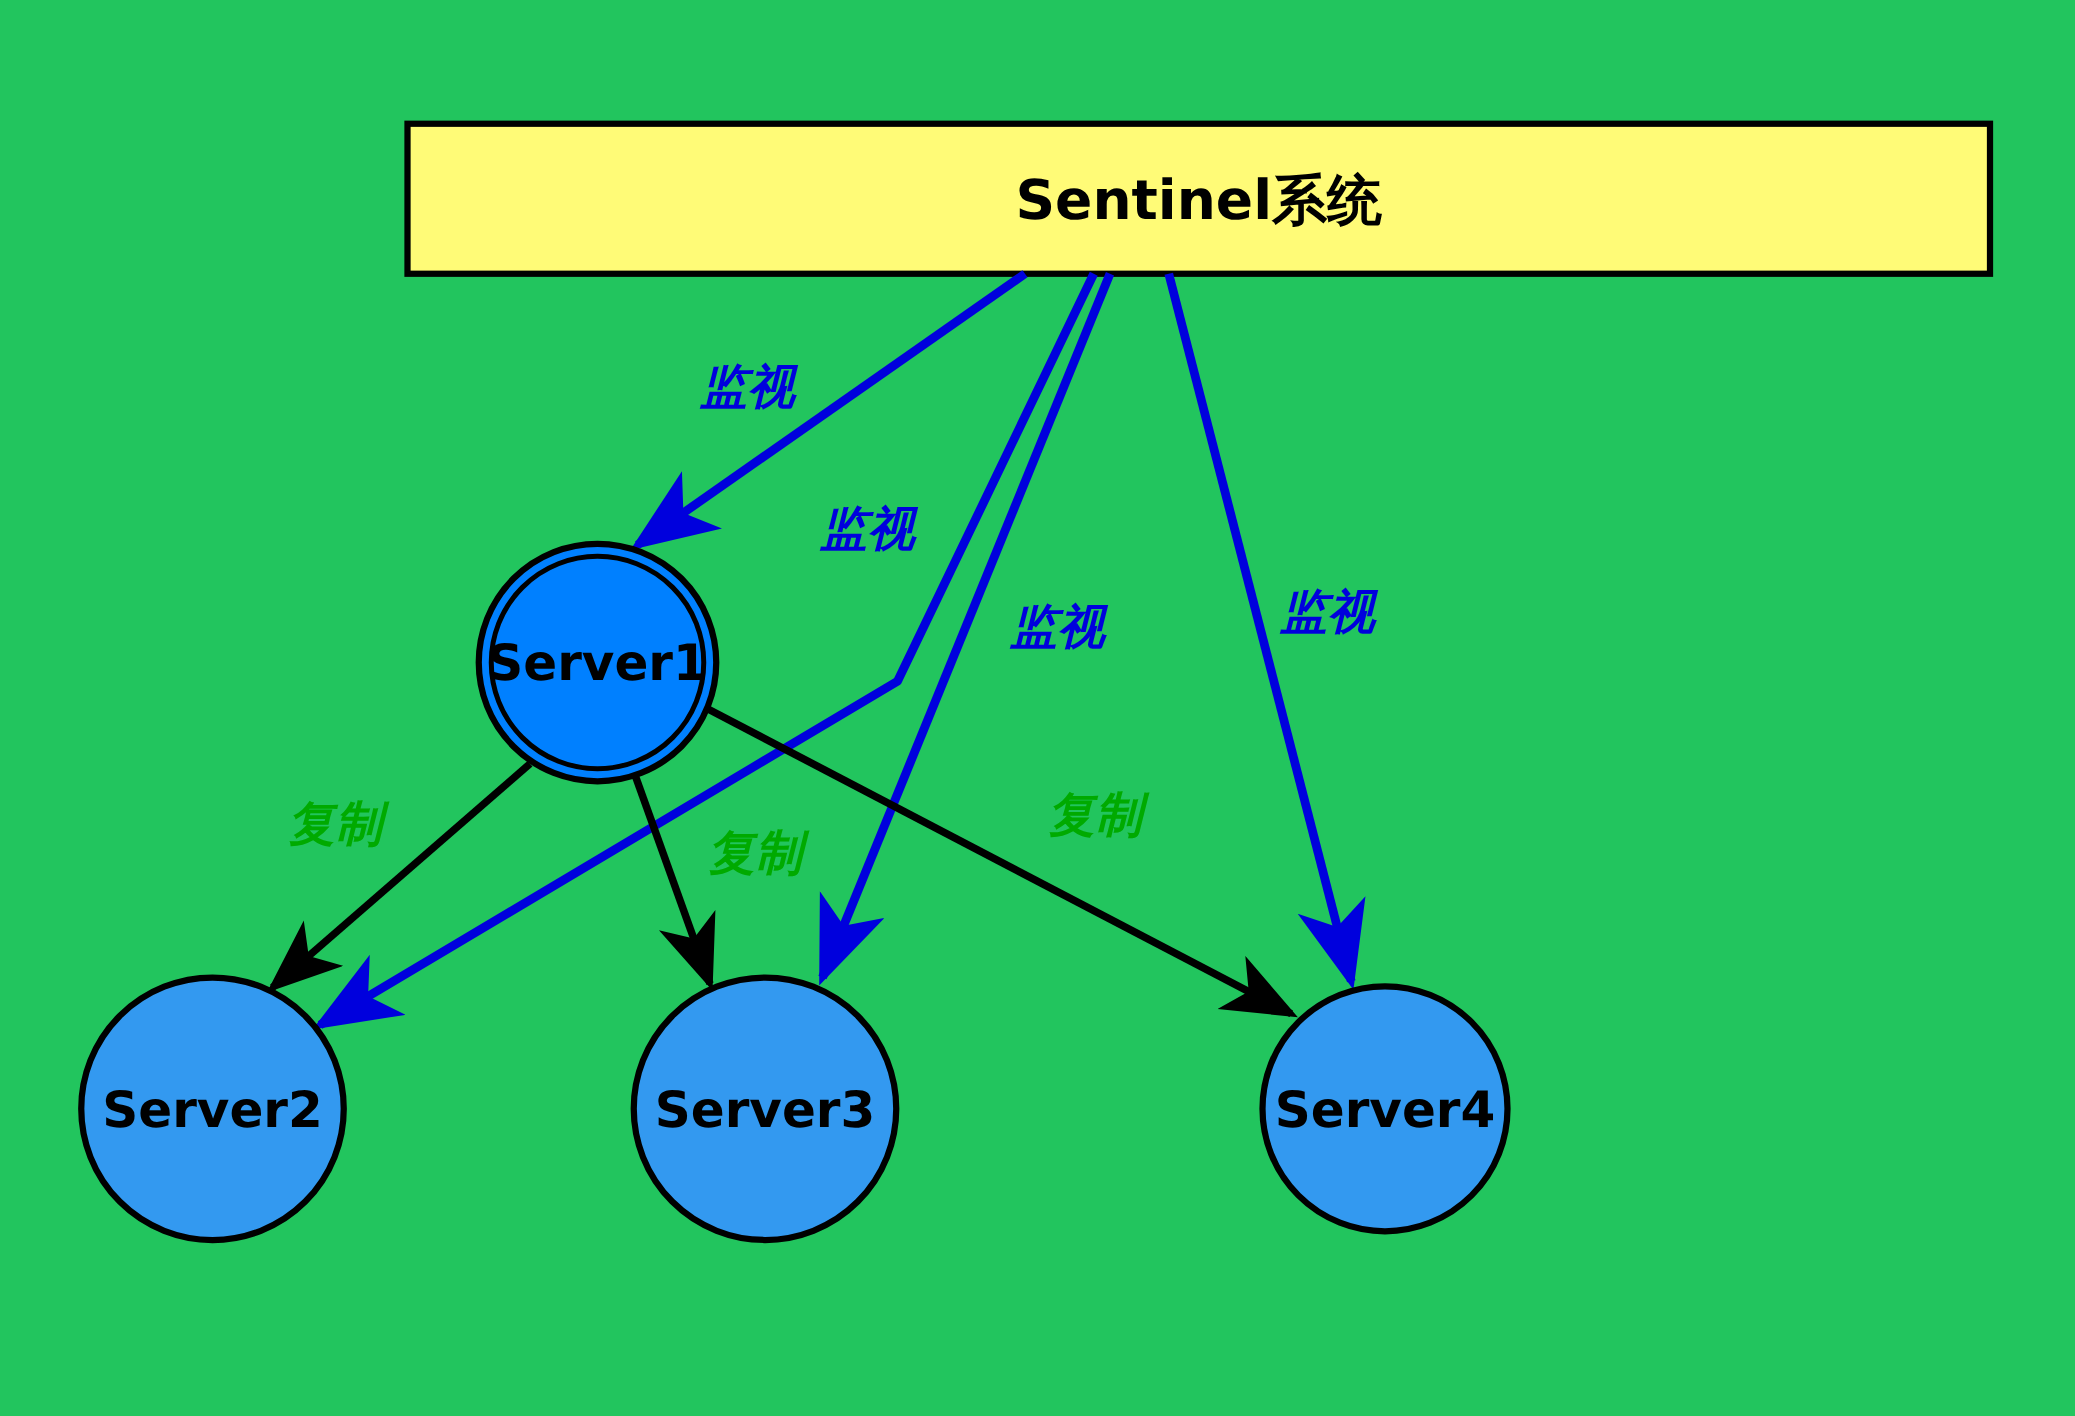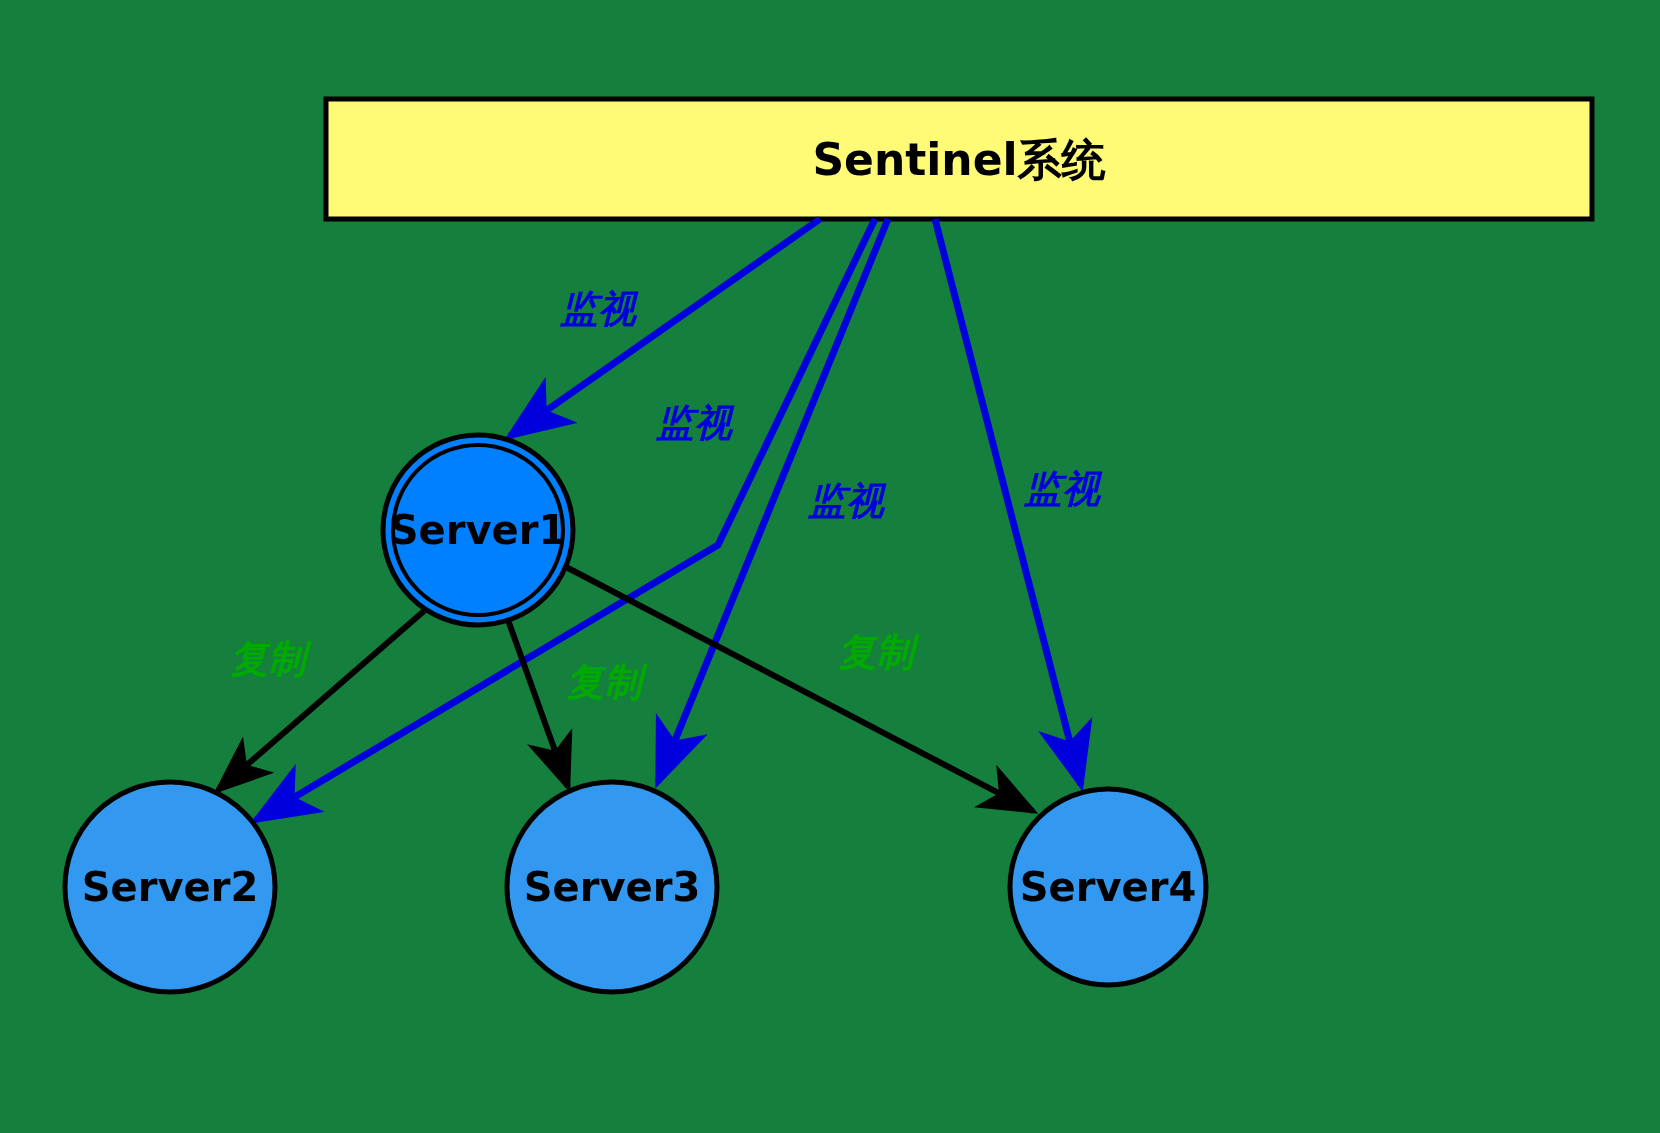--- a/index.html
+++ b/index.html
@@ -7,21 +7,21 @@
     padding: 0;
     background: #ffffff;
   }
   body {
     font-family: "DejaVu Sans", sans-serif;
   }
   #canvas {
     position: relative;
     width: 1660px;
     height: 1133px;
-    background: #15803d;
+    background: #22c55e;
     overflow: hidden;
   }
   #diagram-svg {
     position: absolute;
     left: 0;
     top: 0;
     width: 1660px;
     height: 1133px;
   }
   .node-label {

